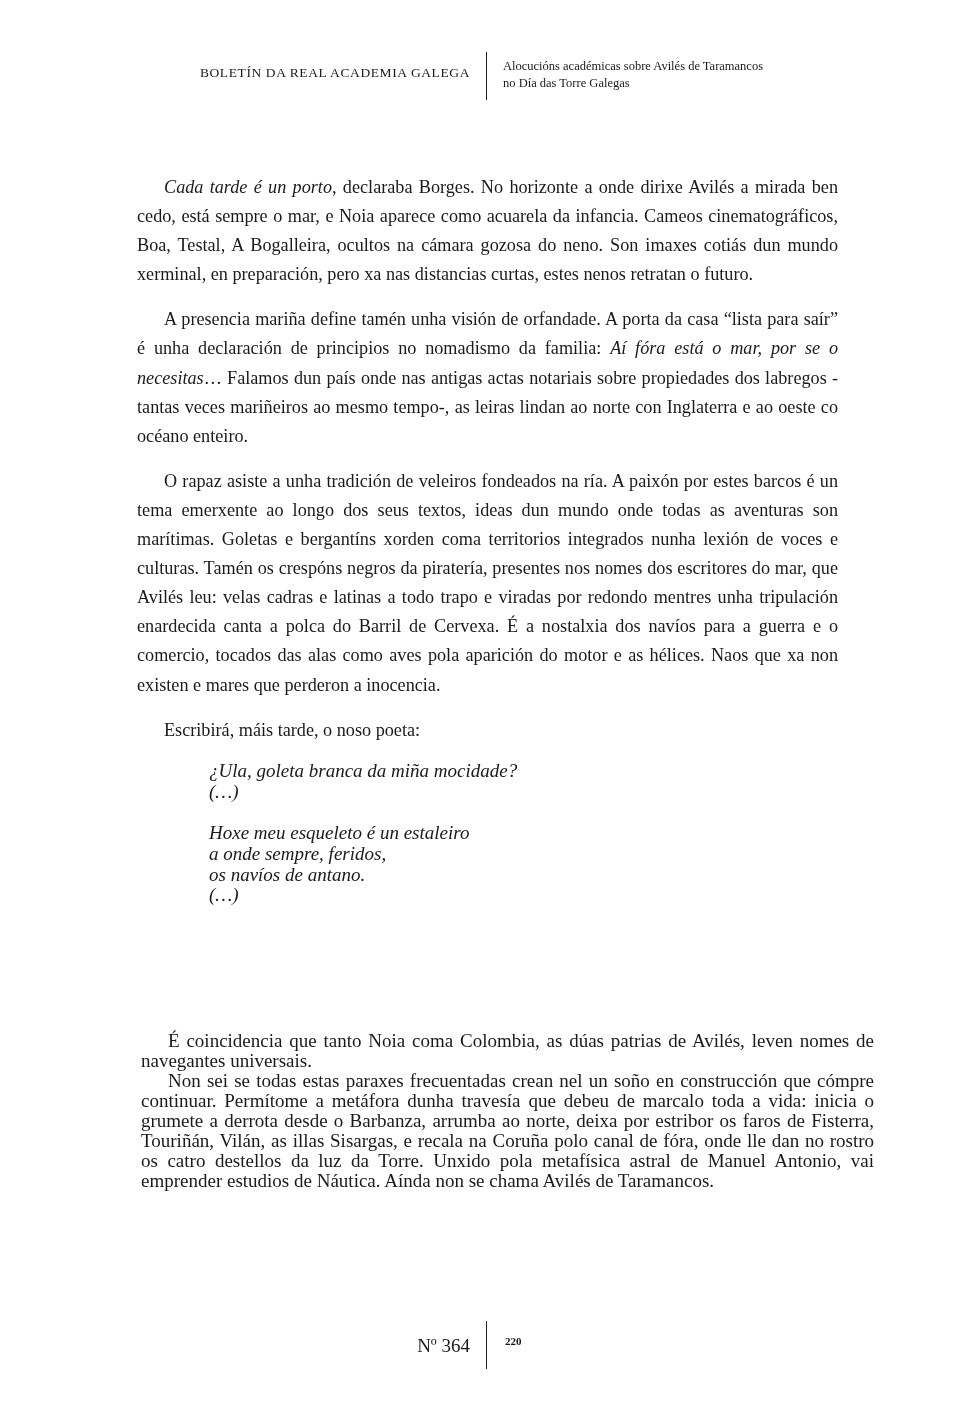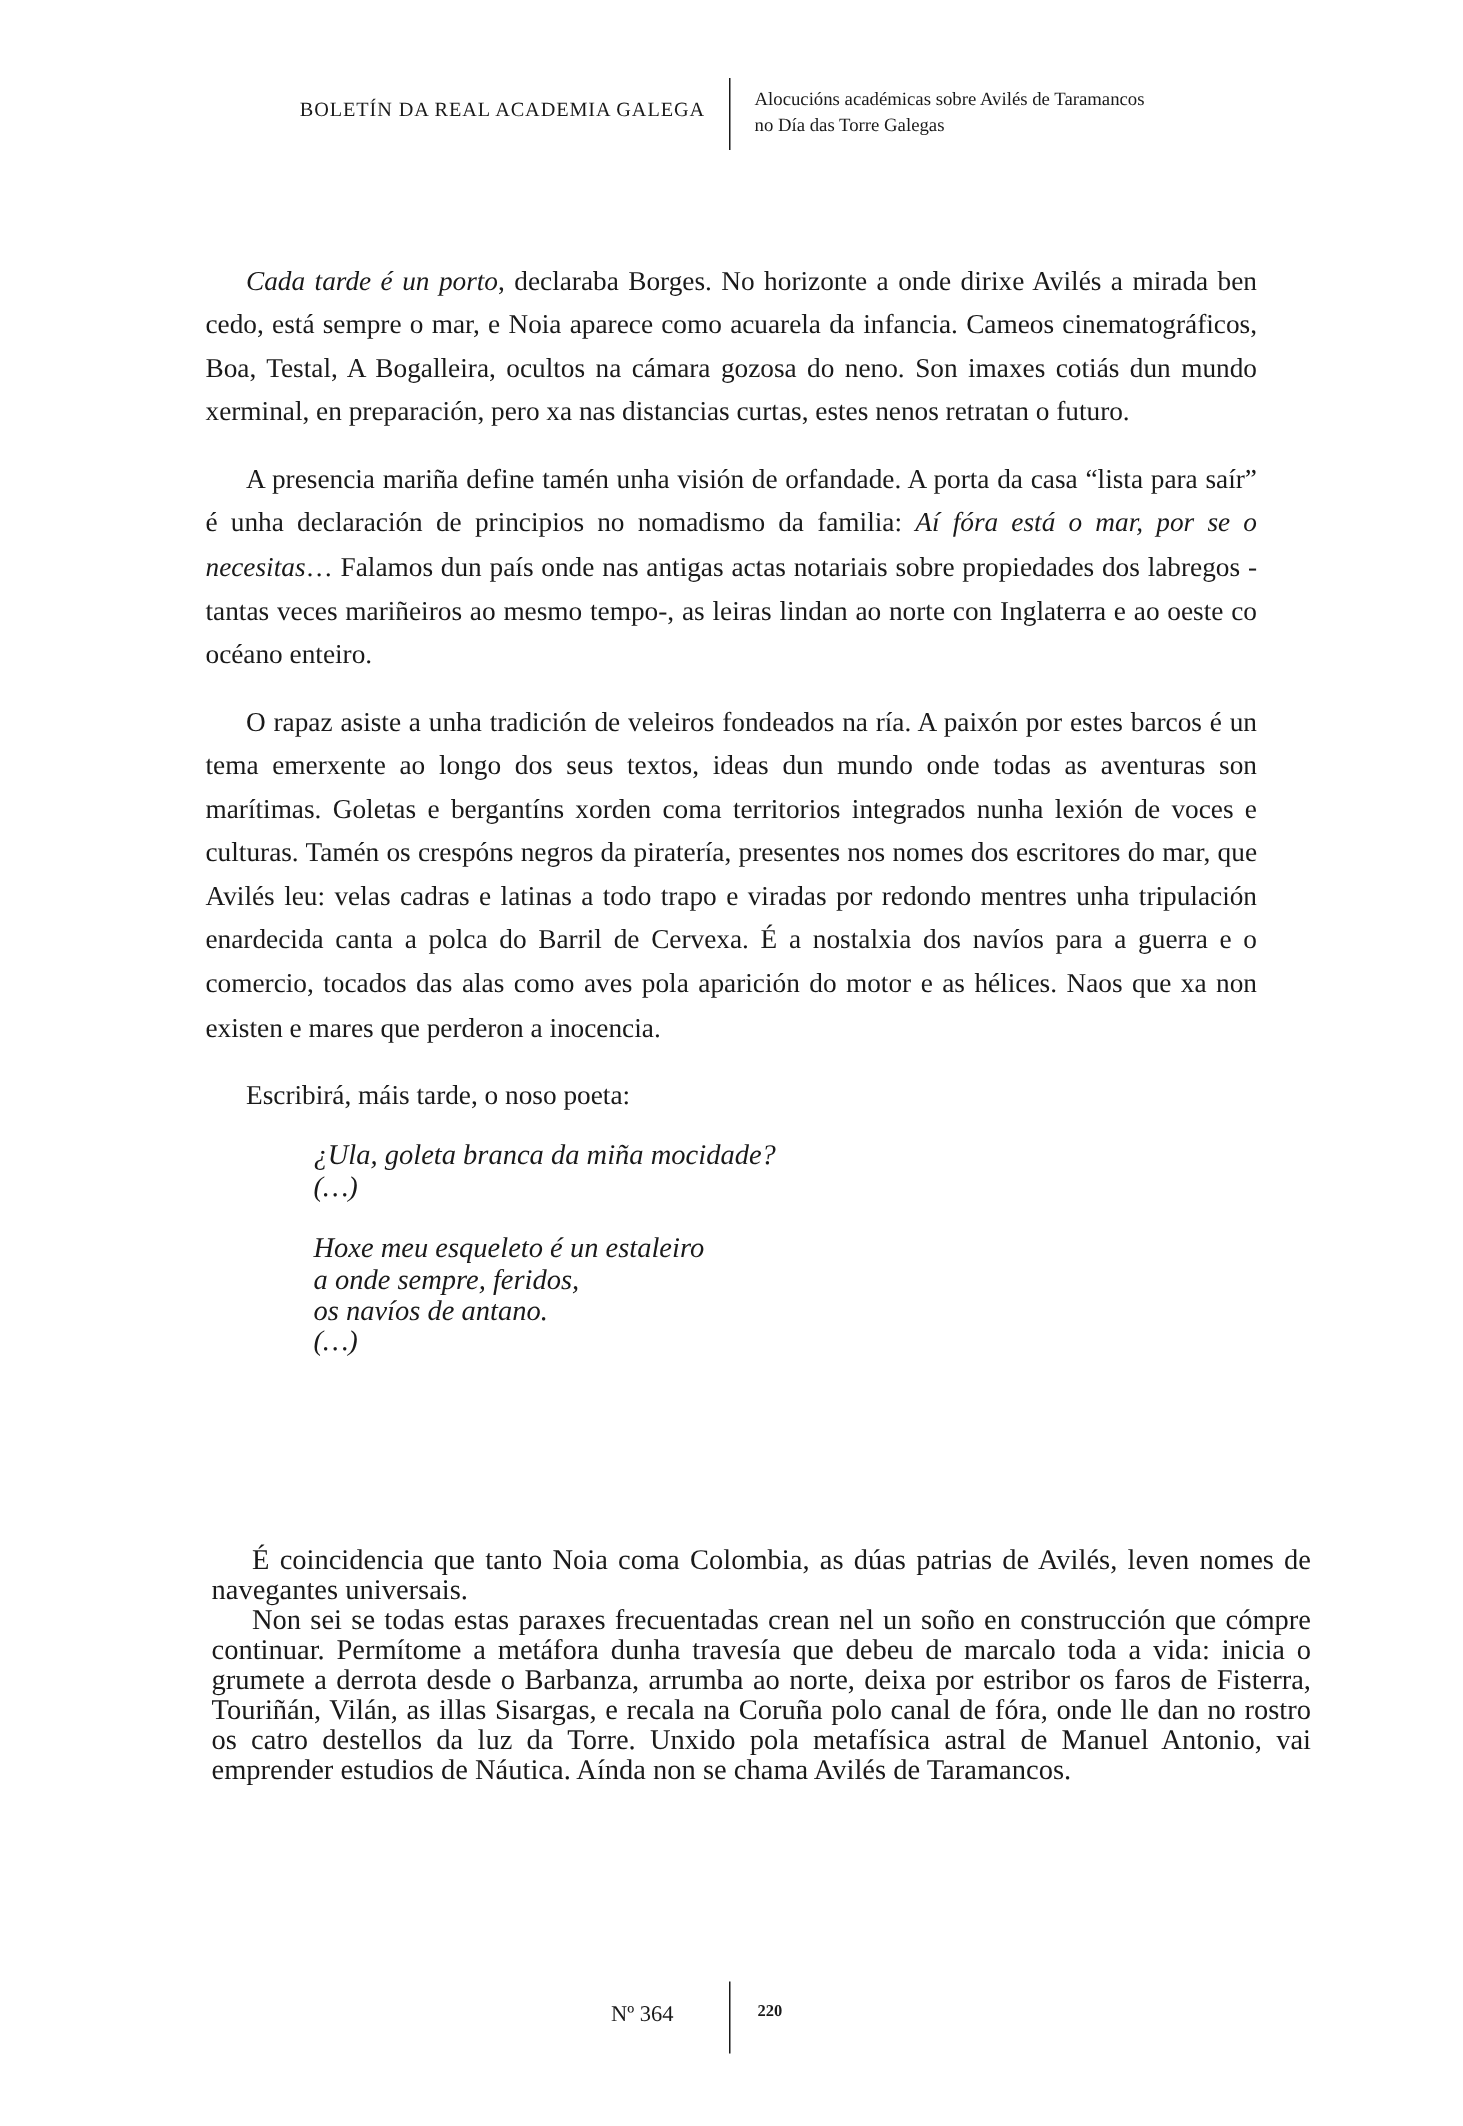--- a/index.html
+++ b/index.html
@@ -20,21 +20,21 @@
   .poem { position: absolute; left: 209px; top: 761px; font-size: 19px;
           line-height: 20.7px; font-style: italic; }
   .poem .stanza { margin: 0 0 20.7px 0; }
   .poem .line { display: block; white-space: nowrap; }
 
   .body-text-2 { position: absolute; left: 121px; top: 1031px; width: 733px;
                  font-size: 19px; line-height: 20px; text-align: justify; margin-left: 20px; }
   .body-text-2 p { margin: 0; text-indent: 27px; }
 
   .footer { position: absolute; top: 1321px; left: 0; width: 975px; height: 48px; }
-  .footer-left { position: absolute; right: 526px; top: 14px; font-size: 15px; white-space: nowrap; font-family: Liberation Serif, serif; }
+  .footer-left { position: absolute; right: 505px; top: 14px; font-size: 19px; white-space: nowrap; font-family: Liberation Serif, serif; }
   .footer-divider { position: absolute; left: 486px; top: 0; width: 1.3px; height: 48px; background: #1a1a1a; }
   .footer-right { position: absolute; left: 505px; top: 14px; font-size: 11px; font-weight: bold; white-space: nowrap; }
 </style>
 </head>
 <body>
 
 <div class="header">
   <div class="header-left">BOLETÍN DA REAL ACADEMIA GALEGA</div>
   <div class="header-divider"></div>
   <div class="header-right">

